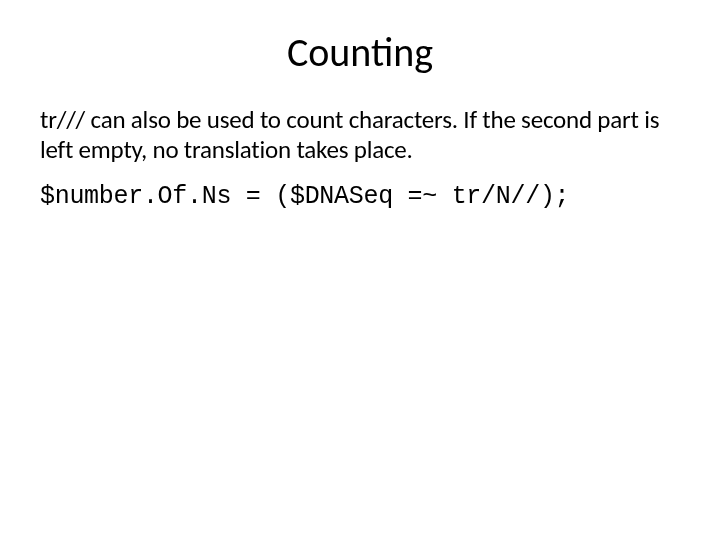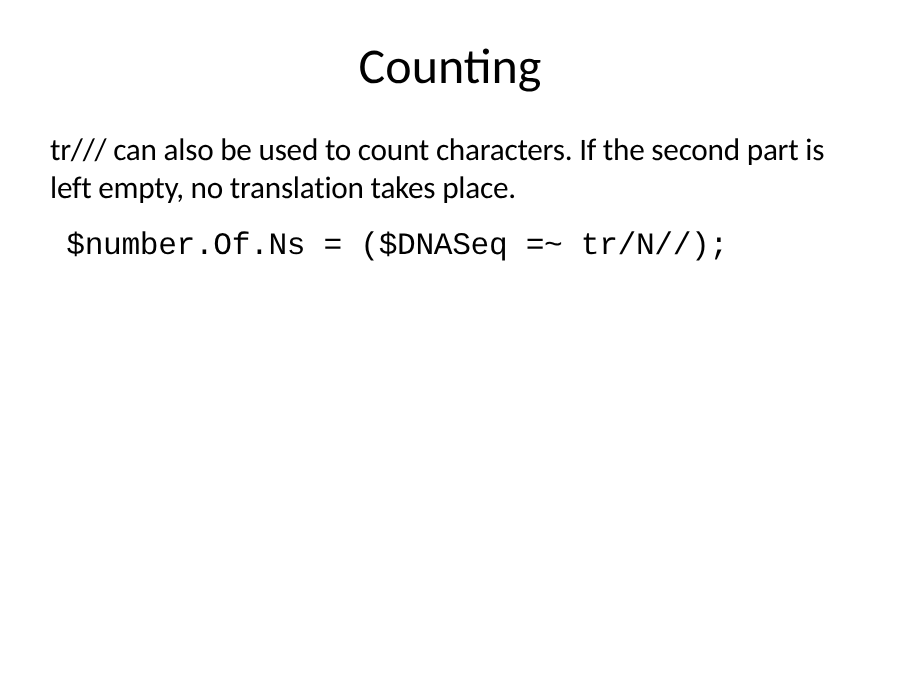--- a/index.html
+++ b/index.html
@@ -1,20 +1,20 @@
 <!DOCTYPE html>
 <html><head>
 <meta charset="utf-8">
 <style>
   * { margin: 0; padding: 0; box-sizing: border-box; }
   html, body { width: 720px; height: 540px; background: #fff; font-family: Calibri, "Segoe UI", Arial, sans-serif; color: #000; }
   .slide { width: 720px; height: 464px; padding: 28px 40px 48px 40px; position: relative; }
   .title { font-size: 40px; font-weight: 400; text-align: center; margin-bottom: 28px; }
   .body-text { font-size: 25px; line-height: 1.2; margin-bottom: 17px; letter-spacing: -0.2px; }
-  .code-line { font-family: "Courier New", Courier, monospace; font-size: 25px; white-space: pre; letter-spacing: -0.3px; margin-left: 13px; }
+  .code-line { font-family: "Courier New", Courier, monospace; font-size: 25px; white-space: pre; letter-spacing: -0.3px; }
 </style>
 </head>
 <body>
 
 <div class="slide">
   <h1 class="title">Counting</h1>
   <p class="body-text">tr/// can also be used to count characters. If the second part is left empty, no translation takes place.</p>
   <div class="code-line">$number.Of.Ns = ($DNASeq =~ tr/N//);</div>
 </div>
 

